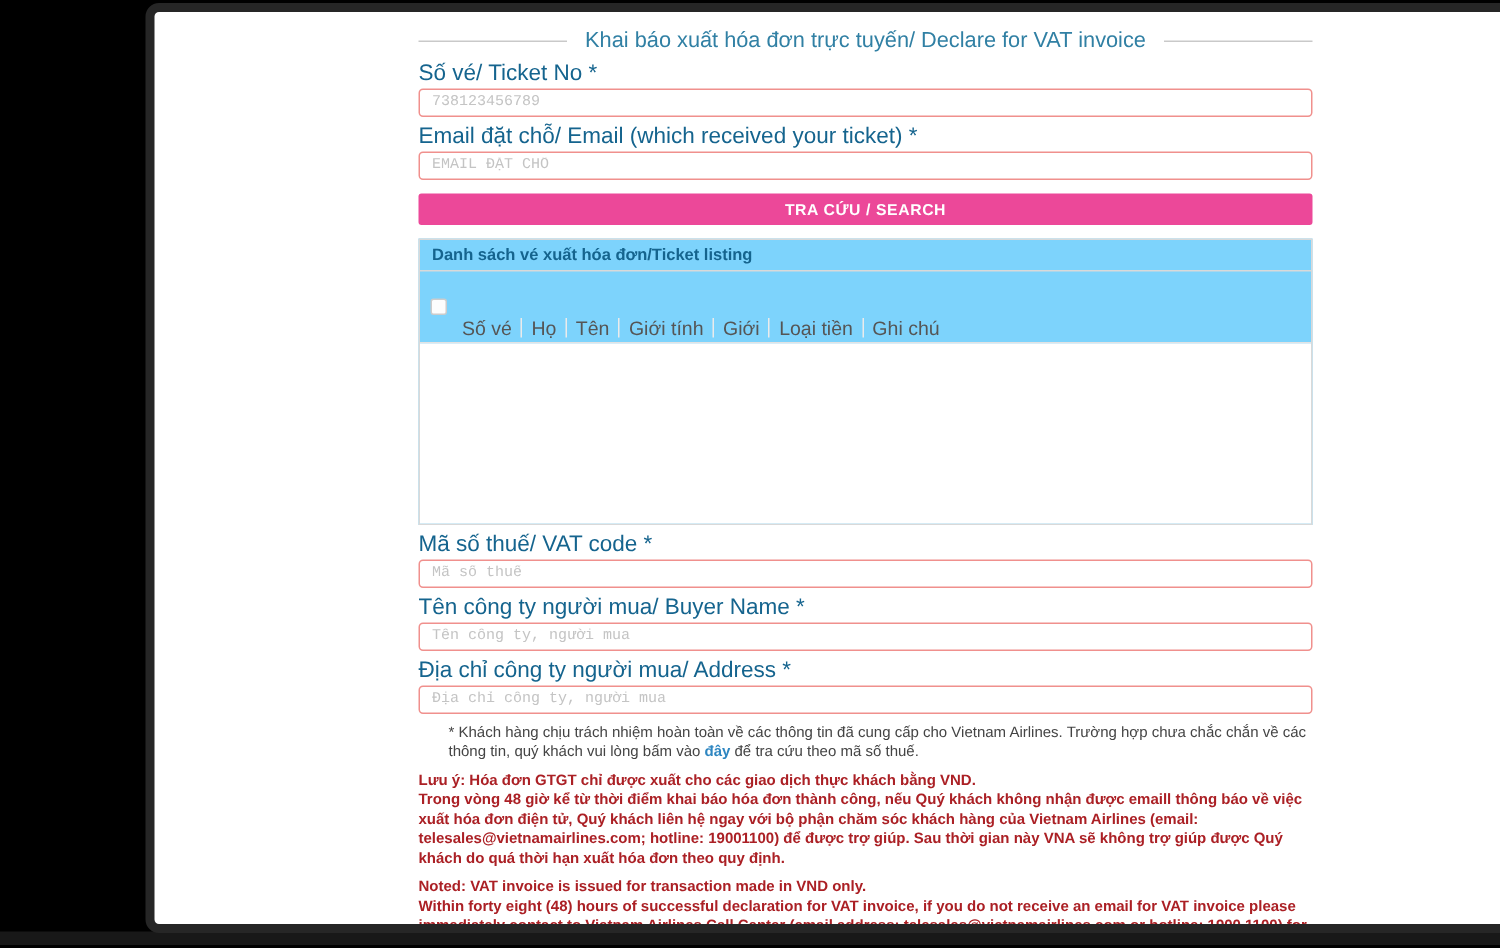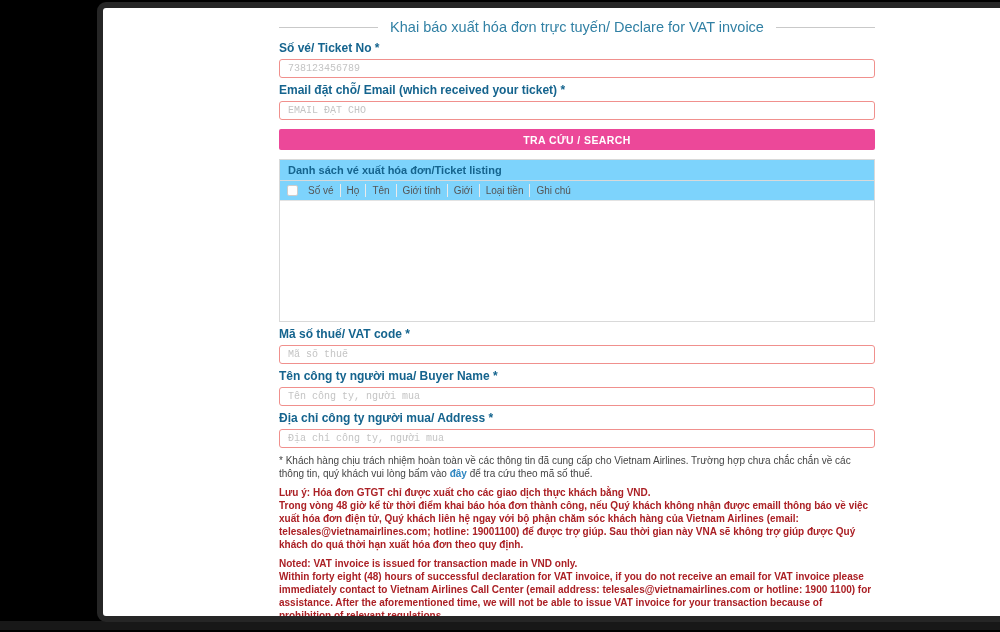--- a/index.html
+++ b/index.html
@@ -23,21 +23,21 @@
   }
   .content { padding-top: 10px; }
   .form-col { width: 596px; margin: 0 auto; }
 
   
   .title-row { display: flex; align-items: center; gap: 12px; height: 18px; margin-bottom: 2px; }
   .title-line { flex: 1; height: 1px; background: #c9c9c9; }
   .page-title { color: #3180a4; font-size: 14.5px; white-space: nowrap; }
 
   
-  .field-label { color: #15648e; font-weight: bold; font-size: 12px; line-height: 13px; margin: 6px 0 4px; }
+  .field-label { color: #15648e; font-weight: normal; font-size: 15px; line-height: 13px; margin: 6px 0 4px; }
   .text-input {
     display: block; width: 100%; height: 19px;
     border: 1.5px solid #f0908d; border-radius: 3px;
     padding: 0 8px; font-size: 10px; color: #333;
     font-family: Liberation Mono, monospace;
     outline: none; background: #fff;
   }
   .text-input::placeholder { color: #c4c4c4; opacity: 1; }
 
   
@@ -57,28 +57,28 @@
     padding: 4px 8px; border-bottom: 1px solid #d9d9d9;
     color: #15648e; font-weight: bold; font-size: 11px;
   }
   .col-row { display: flex; align-items: center; padding: 3px 5px; border-bottom: 1px solid #e3e3e3; }
   .col-row input[type="checkbox"] {
     width: 11px; height: 11px; margin: 0 4px 0 2px;
     accent-color: #fff; border: 1px solid #ccc; appearance: none;
     border-radius: 2px; background: #fdfdfd;
   }
   .col-cell {
-    font-size: 10px; color: #555; padding: 0 6px; line-height: 13px;
-    border-right: 1px solid #ebebeb; white-space: nowrap;
+    font-size: 13px; color: #555; padding: 0 6px; line-height: 13px;
+    border-right: 1px solid #ebebeb; white-space: nowrap; margin-top: 28px;
   }
   .col-cell:last-child { border-right: none; }
   .panel-body { height: 120px; background: #fff; }
 
   
-  .note { font-size: 10px; color: #444; line-height: 13px; margin-top: 6px; }
+  .note { font-size: 10px; color: #444; line-height: 13px; margin-top: 6px; margin-left: 20px; }
   .note .link { color: #2e86c1; font-weight: bold; cursor: pointer; }
   .red-note { color: #ab2025; font-weight: bold; font-size: 10px; line-height: 13px; margin-top: 6px; }
 </style>
 </head>
 <body>
 
 <div class="base-bar"></div>
 
 <div class="screen">
   <div class="content">

